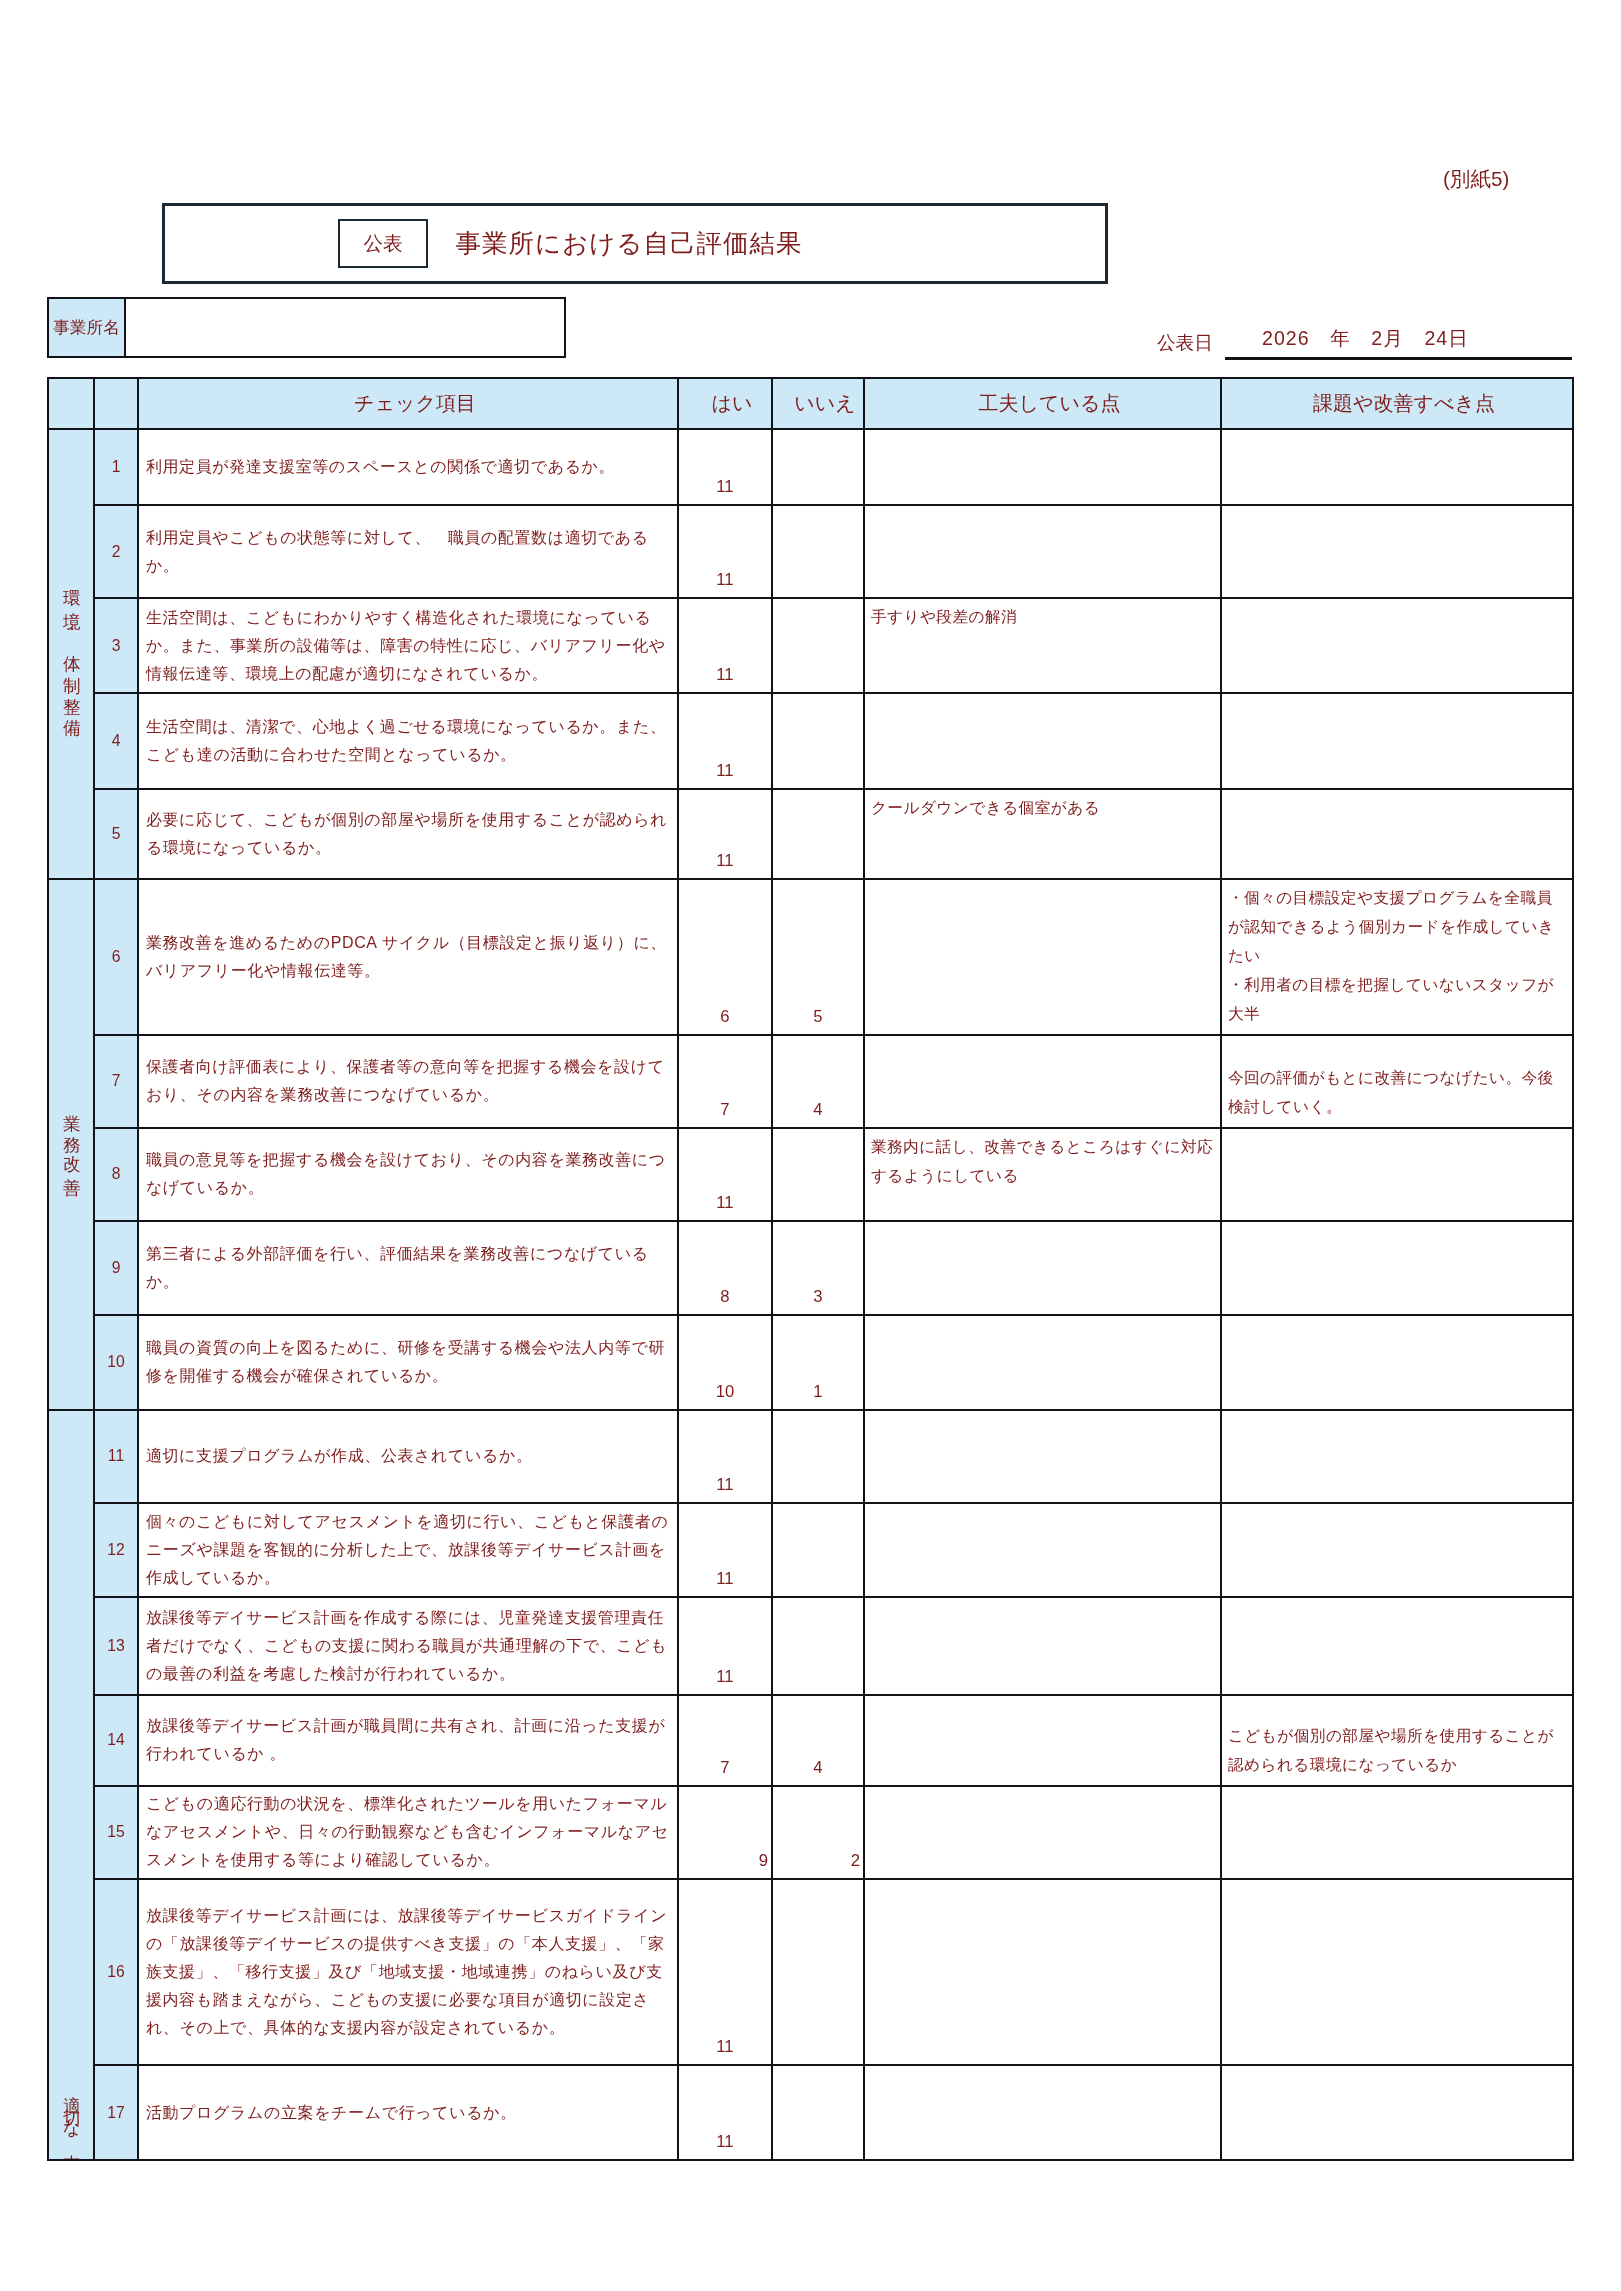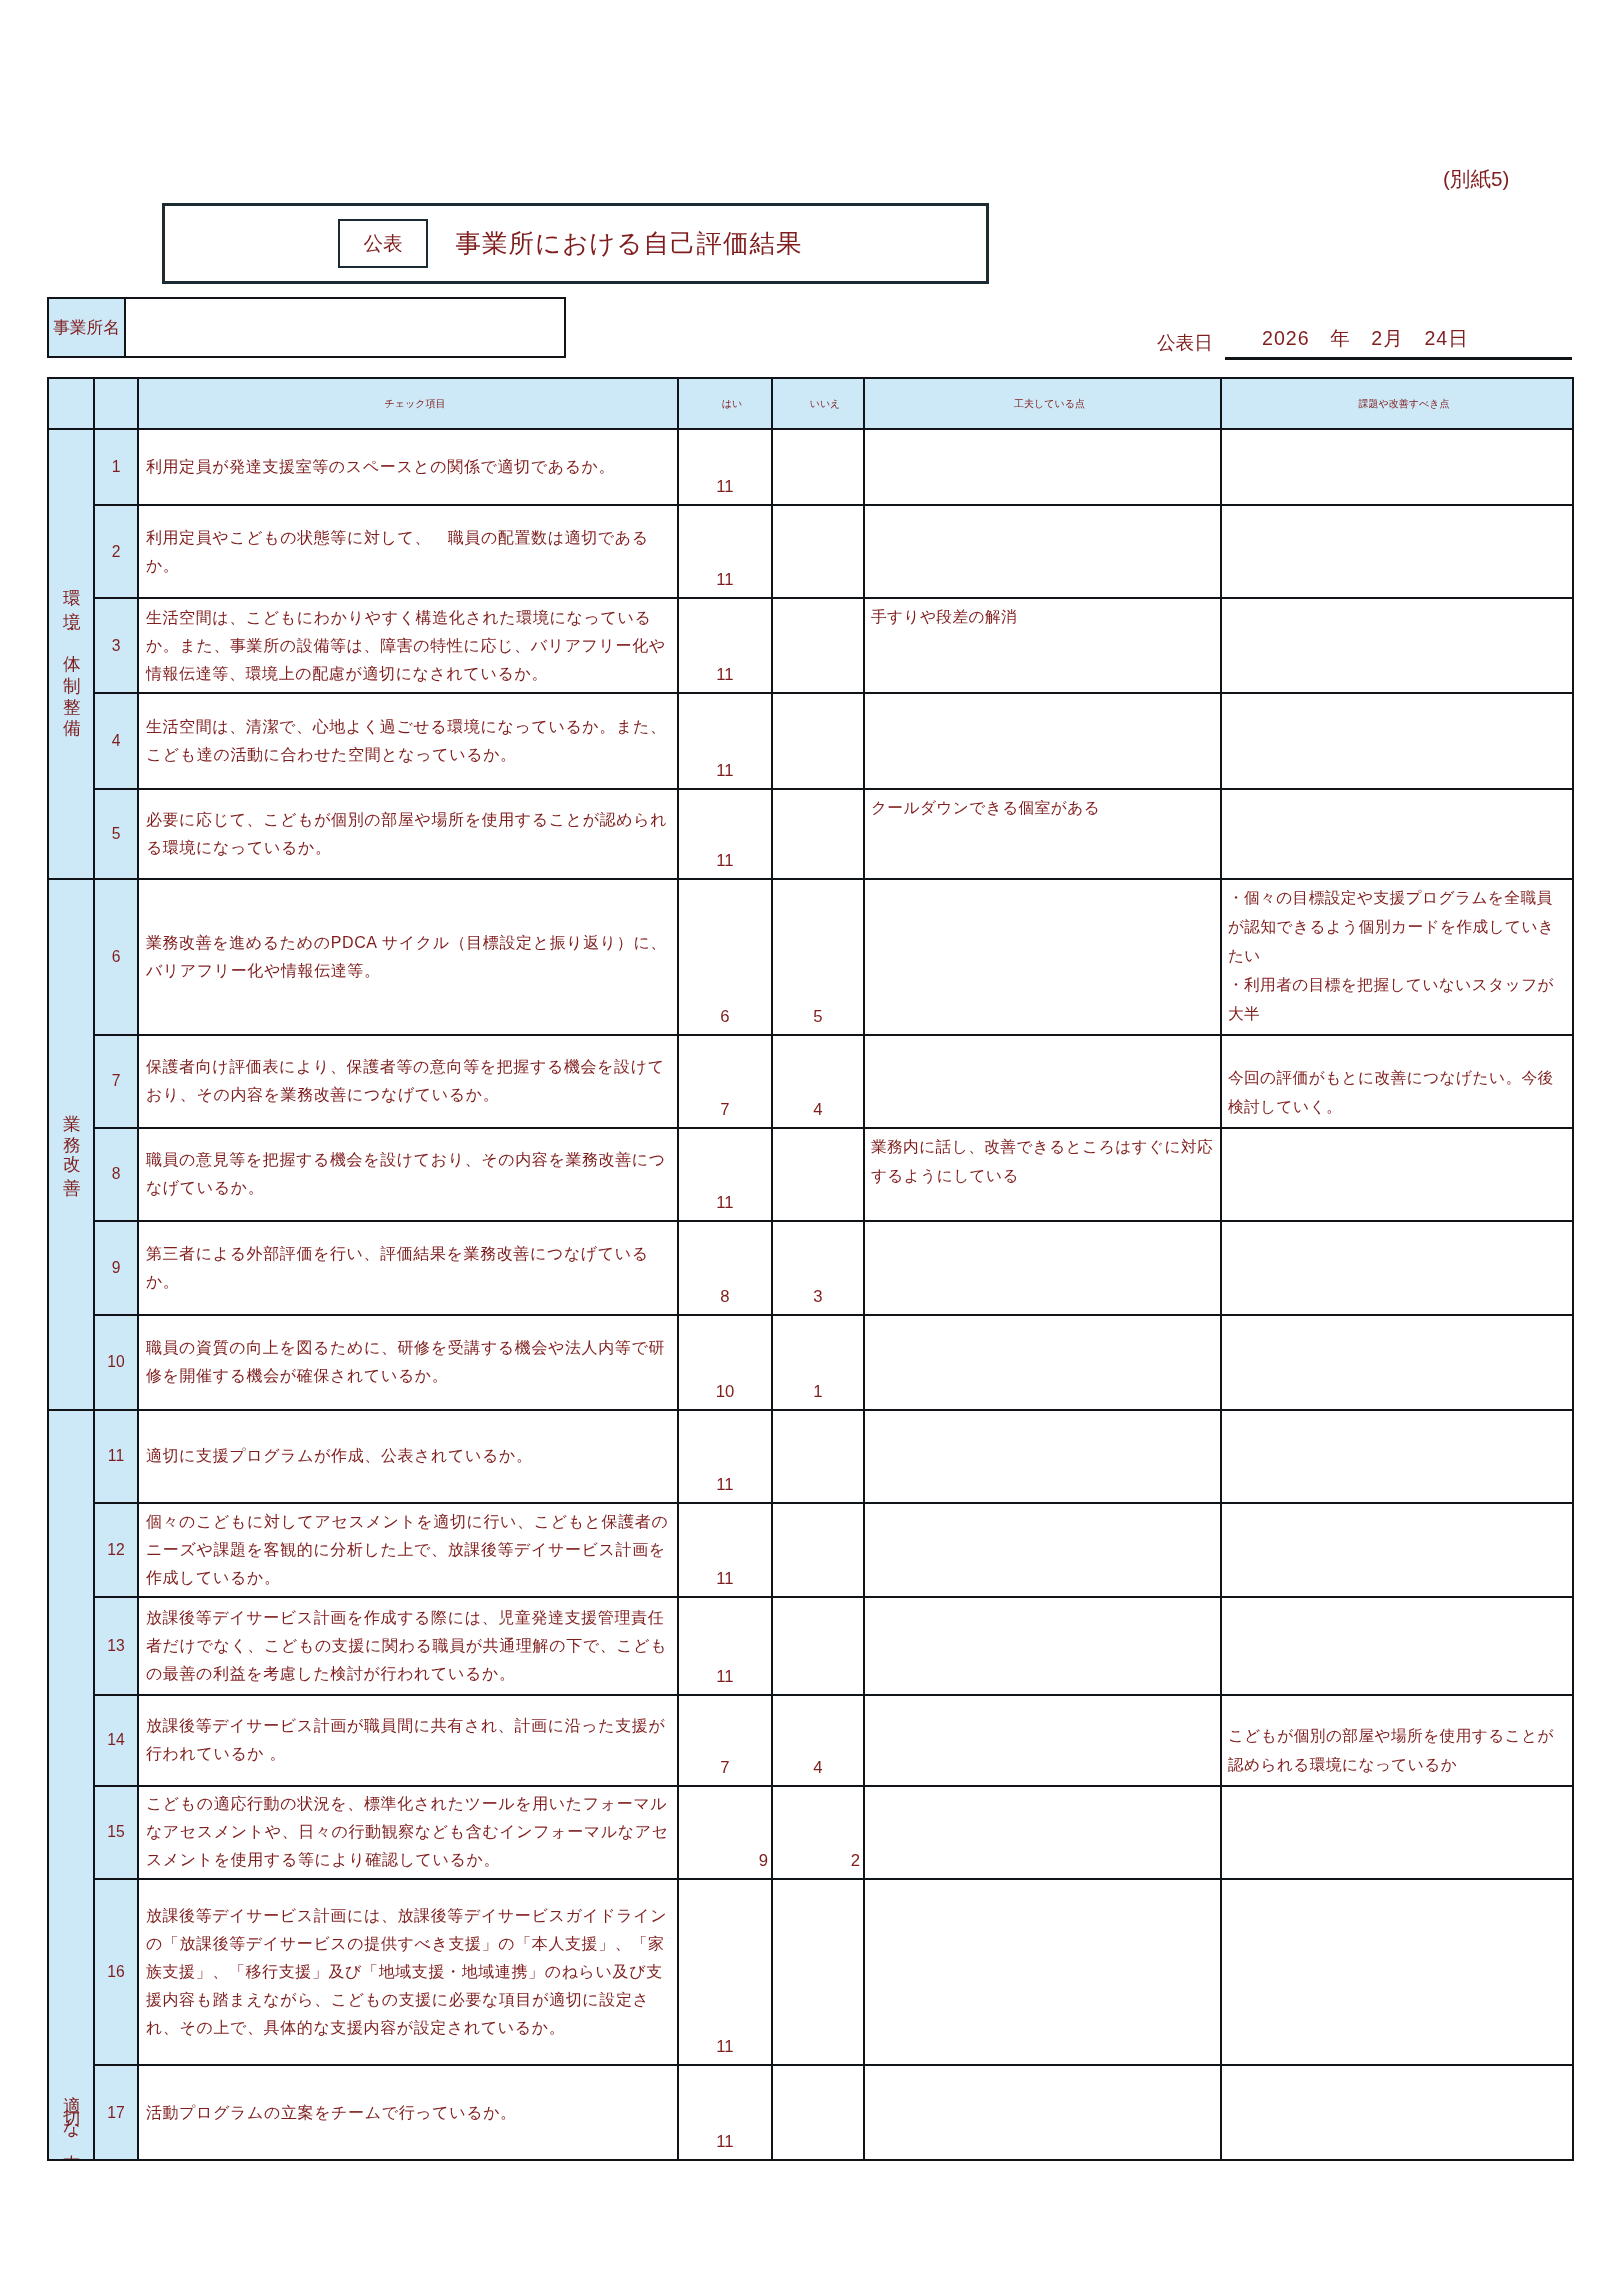--- a/index.html
+++ b/index.html
@@ -8,21 +8,21 @@
     --boxline:#1b2a33;
   }
   *{box-sizing:border-box;}
   body{margin:0;background:#ffffff;}
   .page{
     position:relative;width:1621px;height:2292px;background:#fff;
     font-family:"Liberation Sans","DejaVu Sans",sans-serif;color:#7f1d1d;overflow:hidden;
   }
   .attachment{position:absolute;top:165px;left:1443px;font-size:20.6px;}
   .titlebox{
-    position:absolute;left:162px;top:203px;width:827px;height:81px;
+    position:absolute;left:162px;top:203px;width:946px;height:81px;
     border:3.9px solid var(--boxline);display:flex;align-items:center;background:#fff;
   }
   .stamp{margin-left:173px;border:2.9px solid var(--boxline);font-size:19.6px;padding:8.8px 23.5px;}
   .title{margin-left:27.4px;font-size:25.5px;letter-spacing:1px;}
   .officebox{
     position:absolute;left:47px;top:297px;width:519px;height:61px;
     border:2.9px solid var(--line);display:flex;align-items:stretch;background:#fff;
   }
   .officelabel{width:77px;background:var(--fill-blue);border-right:2.9px solid var(--line);
     display:flex;align-items:center;justify-content:center;font-size:16.7px;}
@@ -31,21 +31,21 @@
   .dateline{
     position:absolute;left:1225px;top:314px;width:347px;height:46px;
     border-bottom:3.9px solid var(--line);display:flex;align-items:flex-end;
     padding:0 0 4.9px 37px;font-size:19.6px;letter-spacing:1px;
   }
   table.evtable{
     position:absolute;left:47px;top:377px;border-collapse:collapse;table-layout:fixed;
     width:1525px;
   }
   .evtable th,.evtable td{border:2.9px solid var(--line);padding:0;overflow:hidden;}
-  .evtable thead th{background:var(--fill-blue);font-weight:normal;font-size:10px;text-align:center;vertical-align:middle;padding-left:14px;}
+  .evtable thead th{background:var(--fill-blue);font-weight:normal;font-size:20px;text-align:center;vertical-align:middle;padding-left:14px;}
   td.catcell{background:var(--fill-blue);text-align:center;vertical-align:middle;}
   td.catcell .vtext{
     writing-mode:vertical-rl;text-orientation:upright;display:inline-block;
     font-size:17.6px;line-height:1;
   }
   td.cat-0 .vtext{letter-spacing:21.6px;}
   td.cat-1 .vtext{letter-spacing:20.6px;}
   td.cat-2{vertical-align:bottom;}
   td.cat-2 .vtext{letter-spacing:12.7px;margin-bottom:2px;}
   td.numcell{background:var(--fill-blue);text-align:center;vertical-align:middle;font-size:15.7px;}

